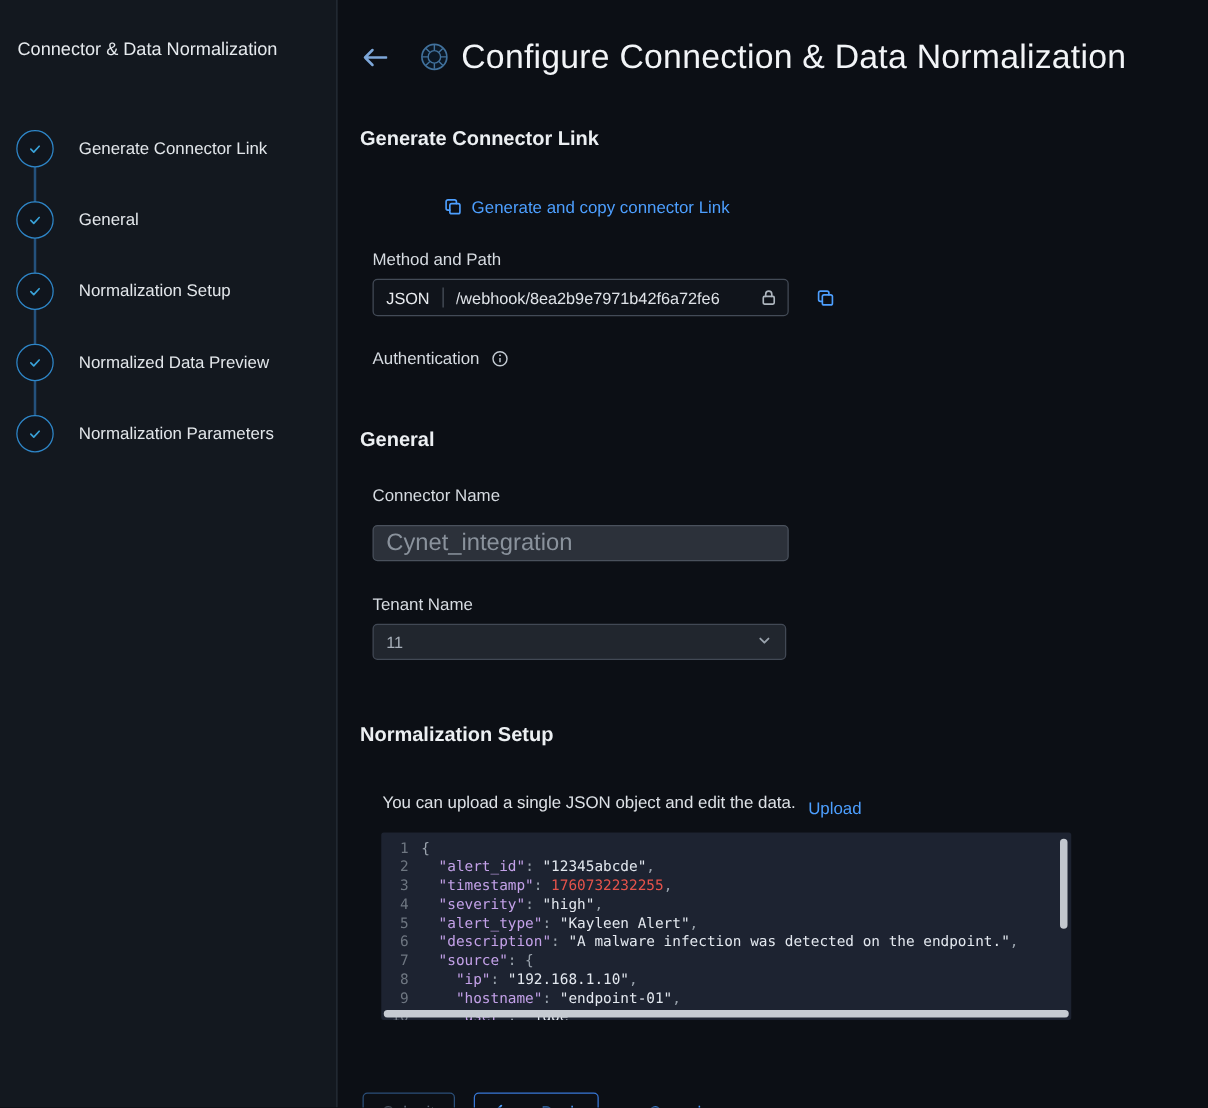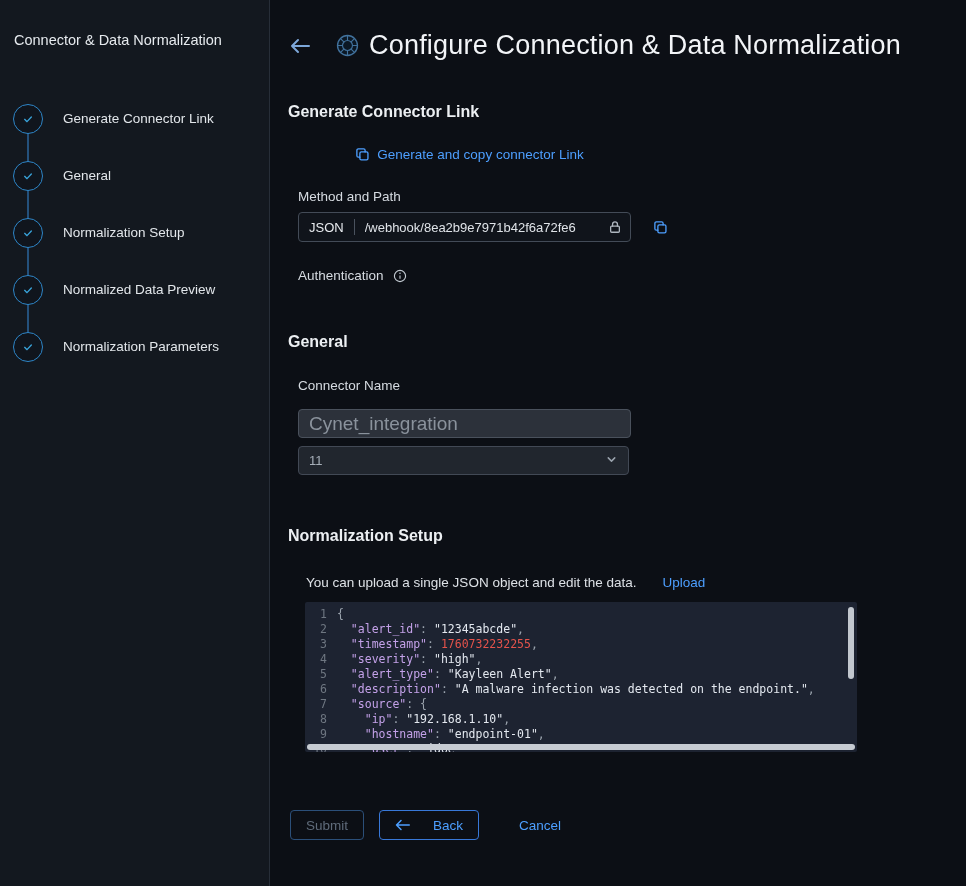--- a/index.html
+++ b/index.html
@@ -55,21 +55,21 @@
   .logo-icon svg { width:23px; height:23px; }
   h1.page-title { font-size:27px; font-weight:400; color:#f2f4f7; letter-spacing:.2px; }
 
   h2.section-heading { font-size:16px; font-weight:700; color:#eceff2; }
   .sec-generate h2 { margin-top:6px; }
   .form-col { margin-left:10px; width:333px; }
 
   .copy-link-row { width:343px; margin:26px 0 0 10px; display:flex; justify-content:center; }
   a.blue-link {
     color:#4d9fff; text-decoration:none; font-size:13.5px; font-weight:500;
-    display:inline-flex; align-items:center; gap:7px; cursor:pointer;
+    display:inline-flex; align-items:center; gap:7px; cursor:pointer;margin-top:11px;
   }
   .icon-16 svg { width:15px; height:15px; stroke:#4d9fff; stroke-width:1.4; fill:none; stroke-linecap:round; stroke-linejoin:round; display:block; }
 
   .field-label { margin:27px 0 8px 10px; font-size:13.5px; color:#d6dbe1; }
   .method-row { display:flex; align-items:center; gap:20px; margin-left:10px; }
   .method-field {
     width:333px; height:30px;
     border:1px solid #434b57; border-radius:4px;
     display:flex; align-items:center; gap:10px;
     padding:0 8px 0 10px; background:#10141b;
@@ -93,21 +93,21 @@
   }
   .select-box {
     width:331px; height:29px; margin-top:8px;
     background:#21262e; border:1px solid #424955; border-radius:4px;
     display:flex; align-items:center; justify-content:space-between;
     padding:0 10px; color:#a6aeb8; cursor:pointer;
   }
   .select-box svg { width:13px; height:13px; stroke:#9aa3ad; stroke-width:1.8; fill:none; stroke-linecap:round; stroke-linejoin:round; }
 
   .sec-norm h2 { margin-top:52px; }
-  .hint-row { margin:30px 0 0 18px; display:flex; align-items:center; gap:26px; }
+  .hint-row { margin:30px 0 0 18px; display:flex; align-items:center; gap:10px; }
   .hint-text { font-size:13.5px; color:#dde1e6; }
 
   .code-editor {
     position:relative; margin:12px 0 0 17px;
     width:552px; height:150px; overflow:hidden;
     background:#1d2331; border-radius:2px;
     font-family:"DejaVu Sans Mono", monospace;
     font-size:11.5px; line-height:15px;
     padding-top:5px; cursor:text;
   }
@@ -259,20 +259,21 @@
     </section>
 
     <section class="sec-general">
       <h2 class="section-heading">General</h2>
 
       <div class="field-label">Connector Name</div>
       <div class="form-col">
         <input class="text-input" type="text" value="Cynet_integration" style="">
       </div>
 
+      <div class="field-label">Tenant Name</div>
       <div class="form-col">
         <div class="select-box">
           <span>11</span>
           <span>
             <svg viewBox="0 0 16 16">
                 <polyline points="4 6 8 10 12 6"></polyline>
               </svg>
           </span>
         </div>
       </div>

